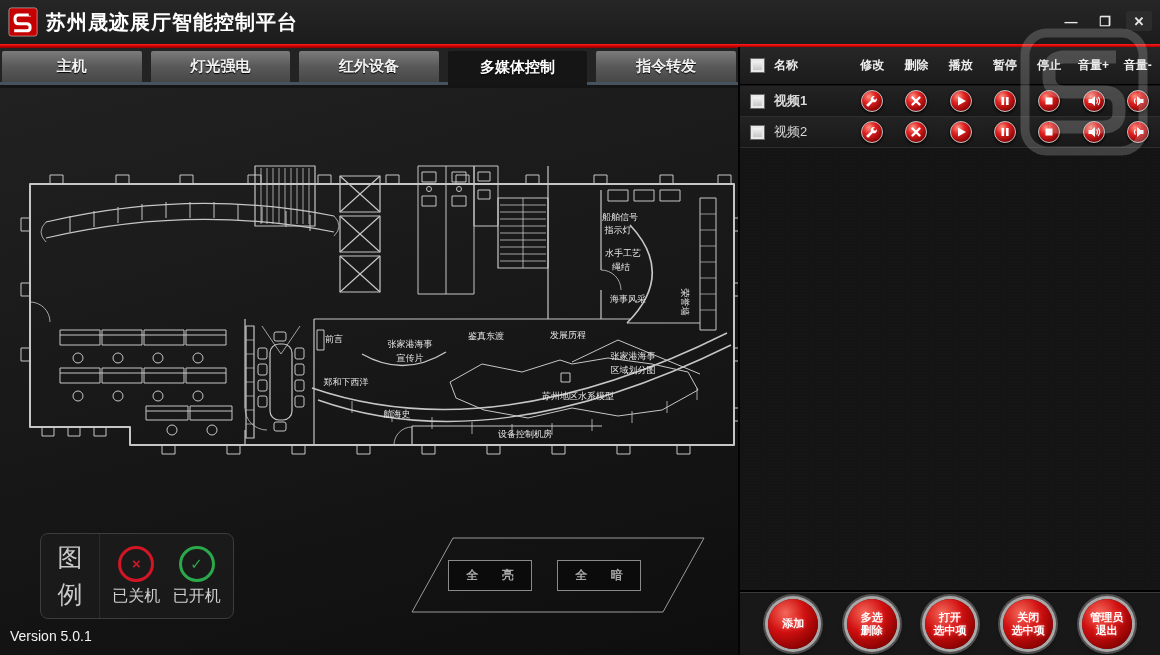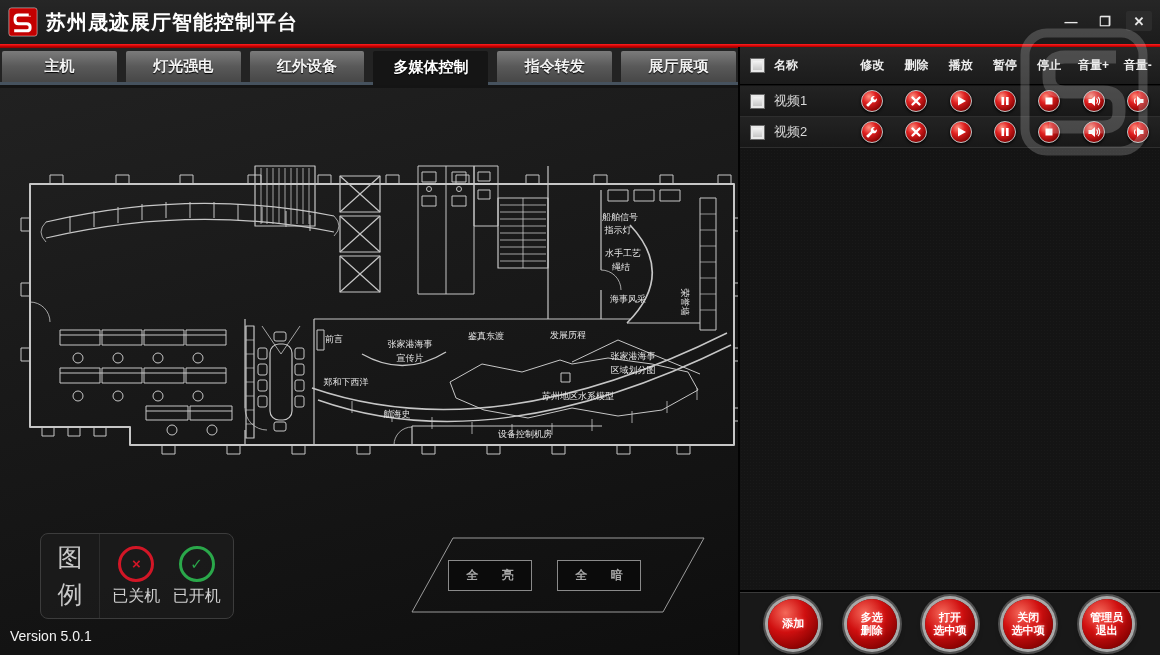--- a/index.html
+++ b/index.html
@@ -113,21 +113,20 @@
     </div>
   </div>
   <div class="redline"></div>
 
   <div class="tabbar">
     <button class="tab">主机</button>
     <button class="tab">灯光强电</button>
     <button class="tab">红外设备</button>
     <button class="tab active">多媒体控制</button>
     <button class="tab">指令转发</button>
-    <button class="tab">展厅展项</button>
   </div>
 
   <div class="plan-area">
 
     <svg class="floorplan" viewBox="0 0 726 300">
       <g stroke="#c6c6c6" fill="none" stroke-width="1.2" stroke-linejoin="round">
 
         <path d="M18 26 V269 H118 V287 H722 V26 Z" stroke-width="2"></path>
 
         <g stroke-width="1">
@@ -395,21 +394,21 @@
       <div class="hcell name">名称</div>
       <div class="hcell">修改</div>
       <div class="hcell">删除</div>
       <div class="hcell">播放</div>
       <div class="hcell">暂停</div>
       <div class="hcell">停止</div>
       <div class="hcell">音量+</div>
       <div class="hcell">音量-</div>
     </div>
 
-    <div class="tbl-row" style="top:39px;">
+    <div class="tbl-row" style="top:39px;font-weight:bold;">
       <div class="cb-cell">
           <span class="checkbox"></span>
         </div>
       <div class="row-name">视频1</div>
       <div class="cell">
           <button class="ricon">
             <svg width="14" height="14" viewBox="0 0 14 14">
               <path d="M11.8 4.2 a3.1 3.1 0 0 1 -4 3.9 L4.6 11.3 a1.6 1.6 0 1 1 -1.9 -1.9 L5.9 6.2 a3.1 3.1 0 0 1 3.9 -4 L7.9 4.1 l2 2 z" fill="#fff"></path>
             </svg>
           </button>

